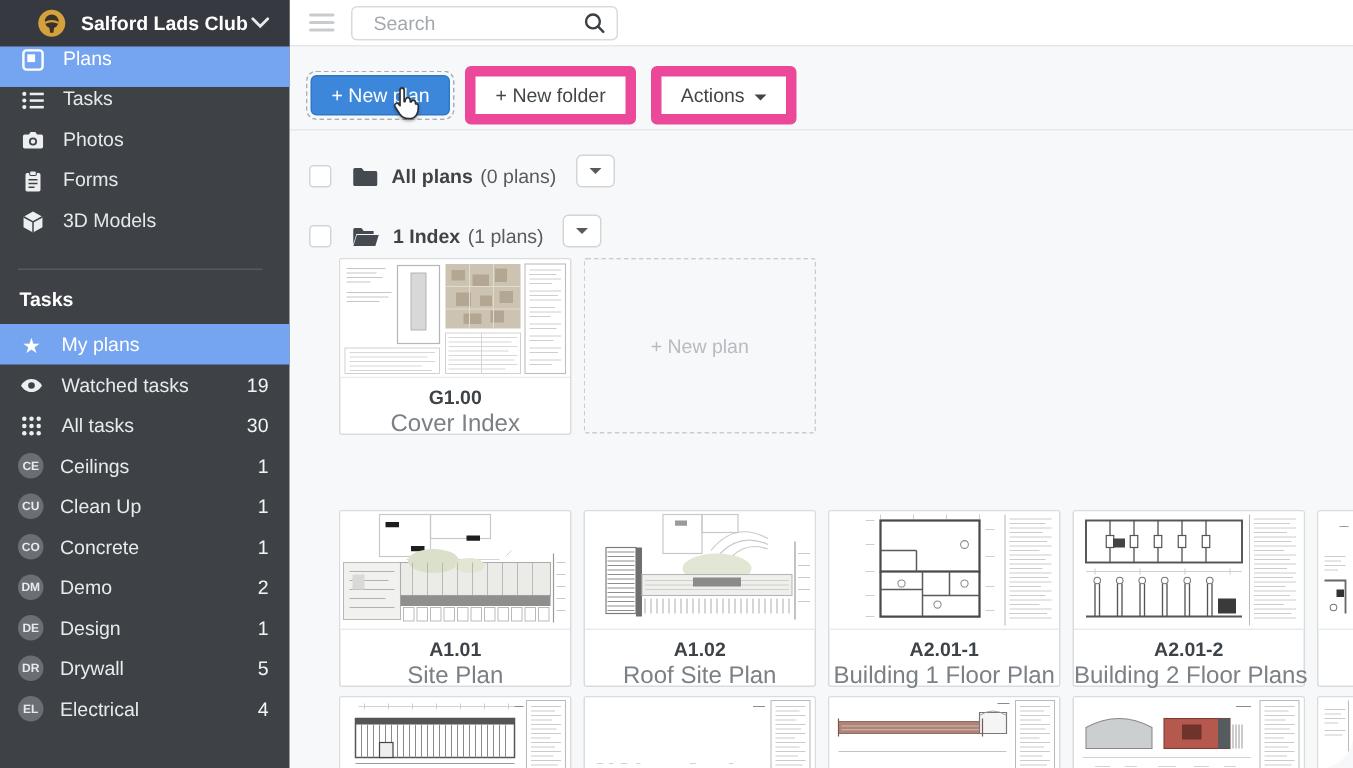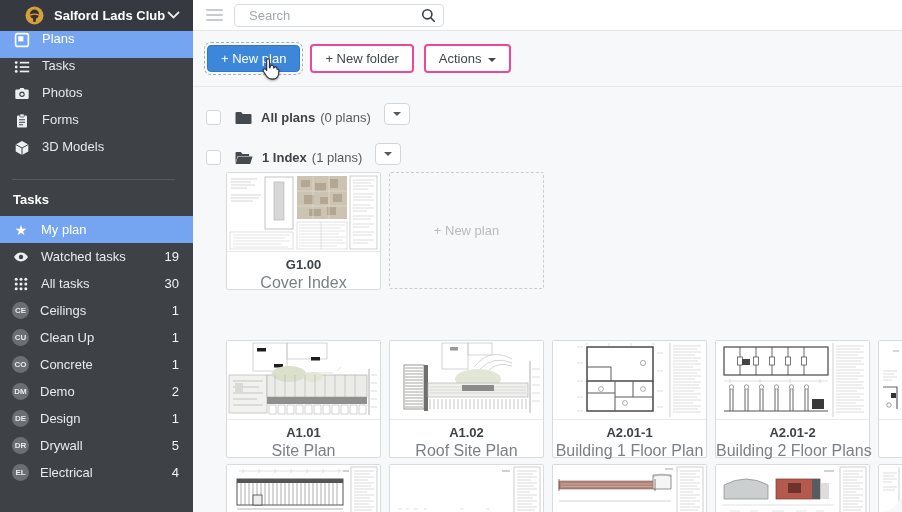--- a/index.html
+++ b/index.html
@@ -35,34 +35,34 @@
   .tlabel { flex:1; white-space:nowrap; }
   .tcount { color:#f3f4f5; }
 
   
   .main { position:absolute; left:193px; top:0; width:709px; height:512px; }
   .topbar { height:31px; background:#fff; border-bottom:1px solid #e4e6e8;
     position:relative; }
   .hamburger { position:absolute; left:13px; top:9px; width:17px; cursor:pointer; }
   .hamburger span { display:block; height:2px; background:#c9ccce; border-radius:1px;
     margin-bottom:3px; }
-  .search-wrap { position:absolute; left:41px; top:4px; width:210px; height:23px; }
+  .search-wrap { position:absolute; left:41px; top:4px; width:178px; height:23px; }
   .search-input { width:100%; height:100%; border:1px solid #d8dbde; border-radius:4px;
     font-size:13px; padding:0 28px 0 14px; color:#41464b; outline:none;
     font-family:"Liberation Sans", sans-serif; background:#fff; }
   .search-input::placeholder { color:#a3a8ad; }
   .search-icon { position:absolute; right:8px; top:4px; }
 
   .content { position:absolute; top:32px; left:0; right:0; bottom:0; overflow:hidden;border-radius:22px; }
   .toolbar { position:absolute; left:14px; top:12px; display:flex; align-items:center; }
   .btn { font-size:13px; border-radius:4px; padding:5px 13px; cursor:pointer;
     font-family:"Liberation Sans", sans-serif; white-space:nowrap; }
   .btn-blue { background:#3c87da; border:1px solid #2f78c8; color:#fff;
     outline:1px dashed #a9aeb3; outline-offset:2px; }
-  .btn-white { background:#fff; border:2px solid #ec4899; color:#41464b; }
+  .btn-white { background:#fff; border:7px solid #ec4899; color:#41464b; }
   .btn + .btn { margin-left:10px; }
   .caret-down { display:inline-block; width:0; height:0; border-left:4px solid transparent;
     border-right:4px solid transparent; border-top:4px solid #41464b; margin-left:7px;
     vertical-align:middle; }
   .content-divider { position:absolute; left:0; right:0; top:54px; height:1px;
     background:#e7e9ea; }
 
   .folder-row { position:absolute; display:flex; align-items:flex-end; height:24px; }
   .checkbox { width:15px; height:15px; background:#fff; border:1px solid #d2d6d9;
     border-radius:3px; margin-left:13px; cursor:pointer; }
@@ -166,21 +166,21 @@
     <span>3D Models</span>
   </div>
 
   <div class="side-divider"></div>
   <div class="section-title">Tasks</div>
 
   <div class="task-item active">
     <span class="ticon">
         <span class="star-glyph">★</span>
       </span>
-    <span class="tlabel">My plan</span>
+    <span class="tlabel">My plans</span>
     <span class="tcount"></span>
   </div>
   <div class="task-item">
     <span class="ticon">
       <svg width="16" height="16" viewBox="0 0 16 16">
           <path d="M8 3.6 C11.4 3.6 13.9 6 15 8 C13.9 10 11.4 12.4 8 12.4 C4.6 12.4 2.1 10 1 8 C2.1 6 4.6 3.6 8 3.6 Z" fill="#eceef0"></path>
           <circle cx="8" cy="8" r="2.2" fill="#3e4247"></circle>
         </svg>
     </span>
     <span class="tlabel">Watched tasks</span>

